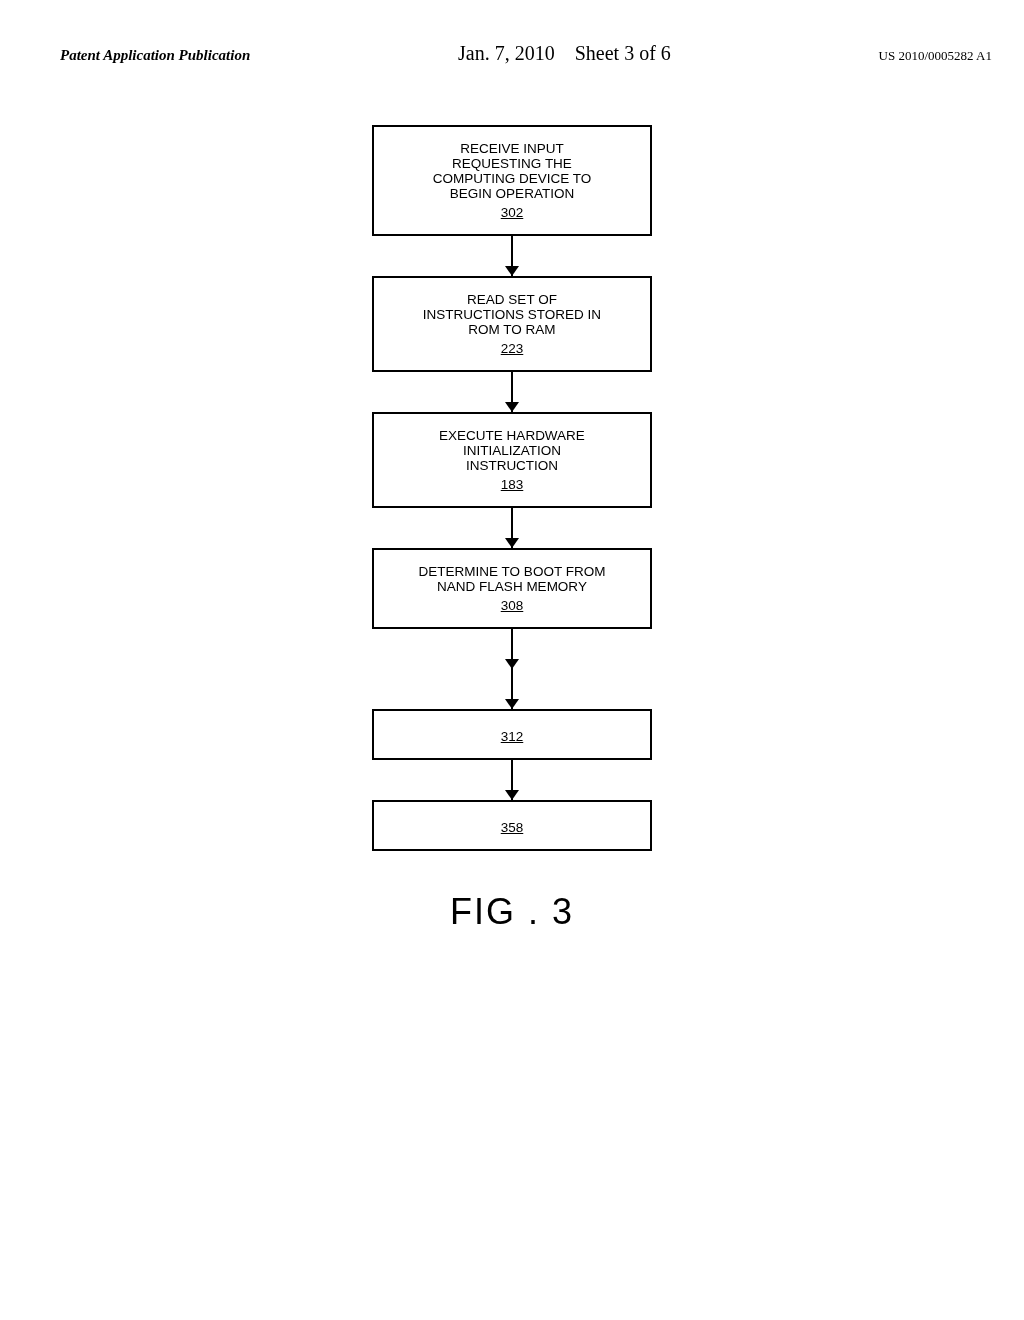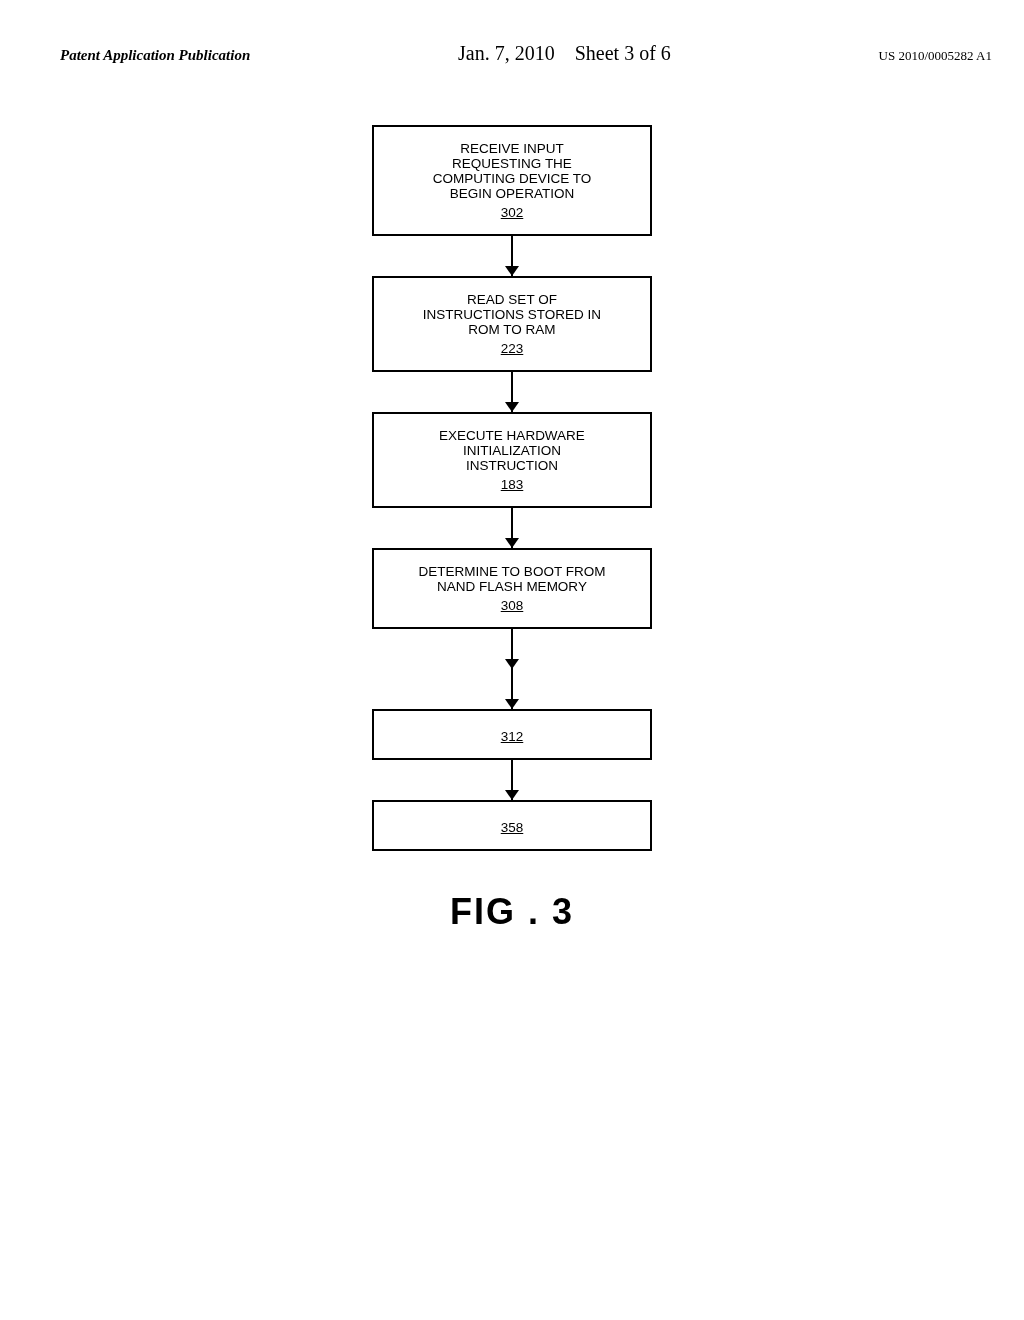--- a/index.html
+++ b/index.html
@@ -87,21 +87,21 @@
       height: 0;
       border-left: 7px solid transparent;
       border-right: 7px solid transparent;
       border-top: 10px solid #000;
     }
 
     .fig-label {
       text-align: right;
       font-size: 36px;
       font-family: Arial, sans-serif;
-      font-weight: bold;
+      font-weight: normal;
       margin-top: 40px;
       letter-spacing: 2px;
     }
   </style>
 </head>
 <body>
 
 <div class="page-header">
   <div class="header-left">Patent Application Publication</div>
   <div class="header-center">

